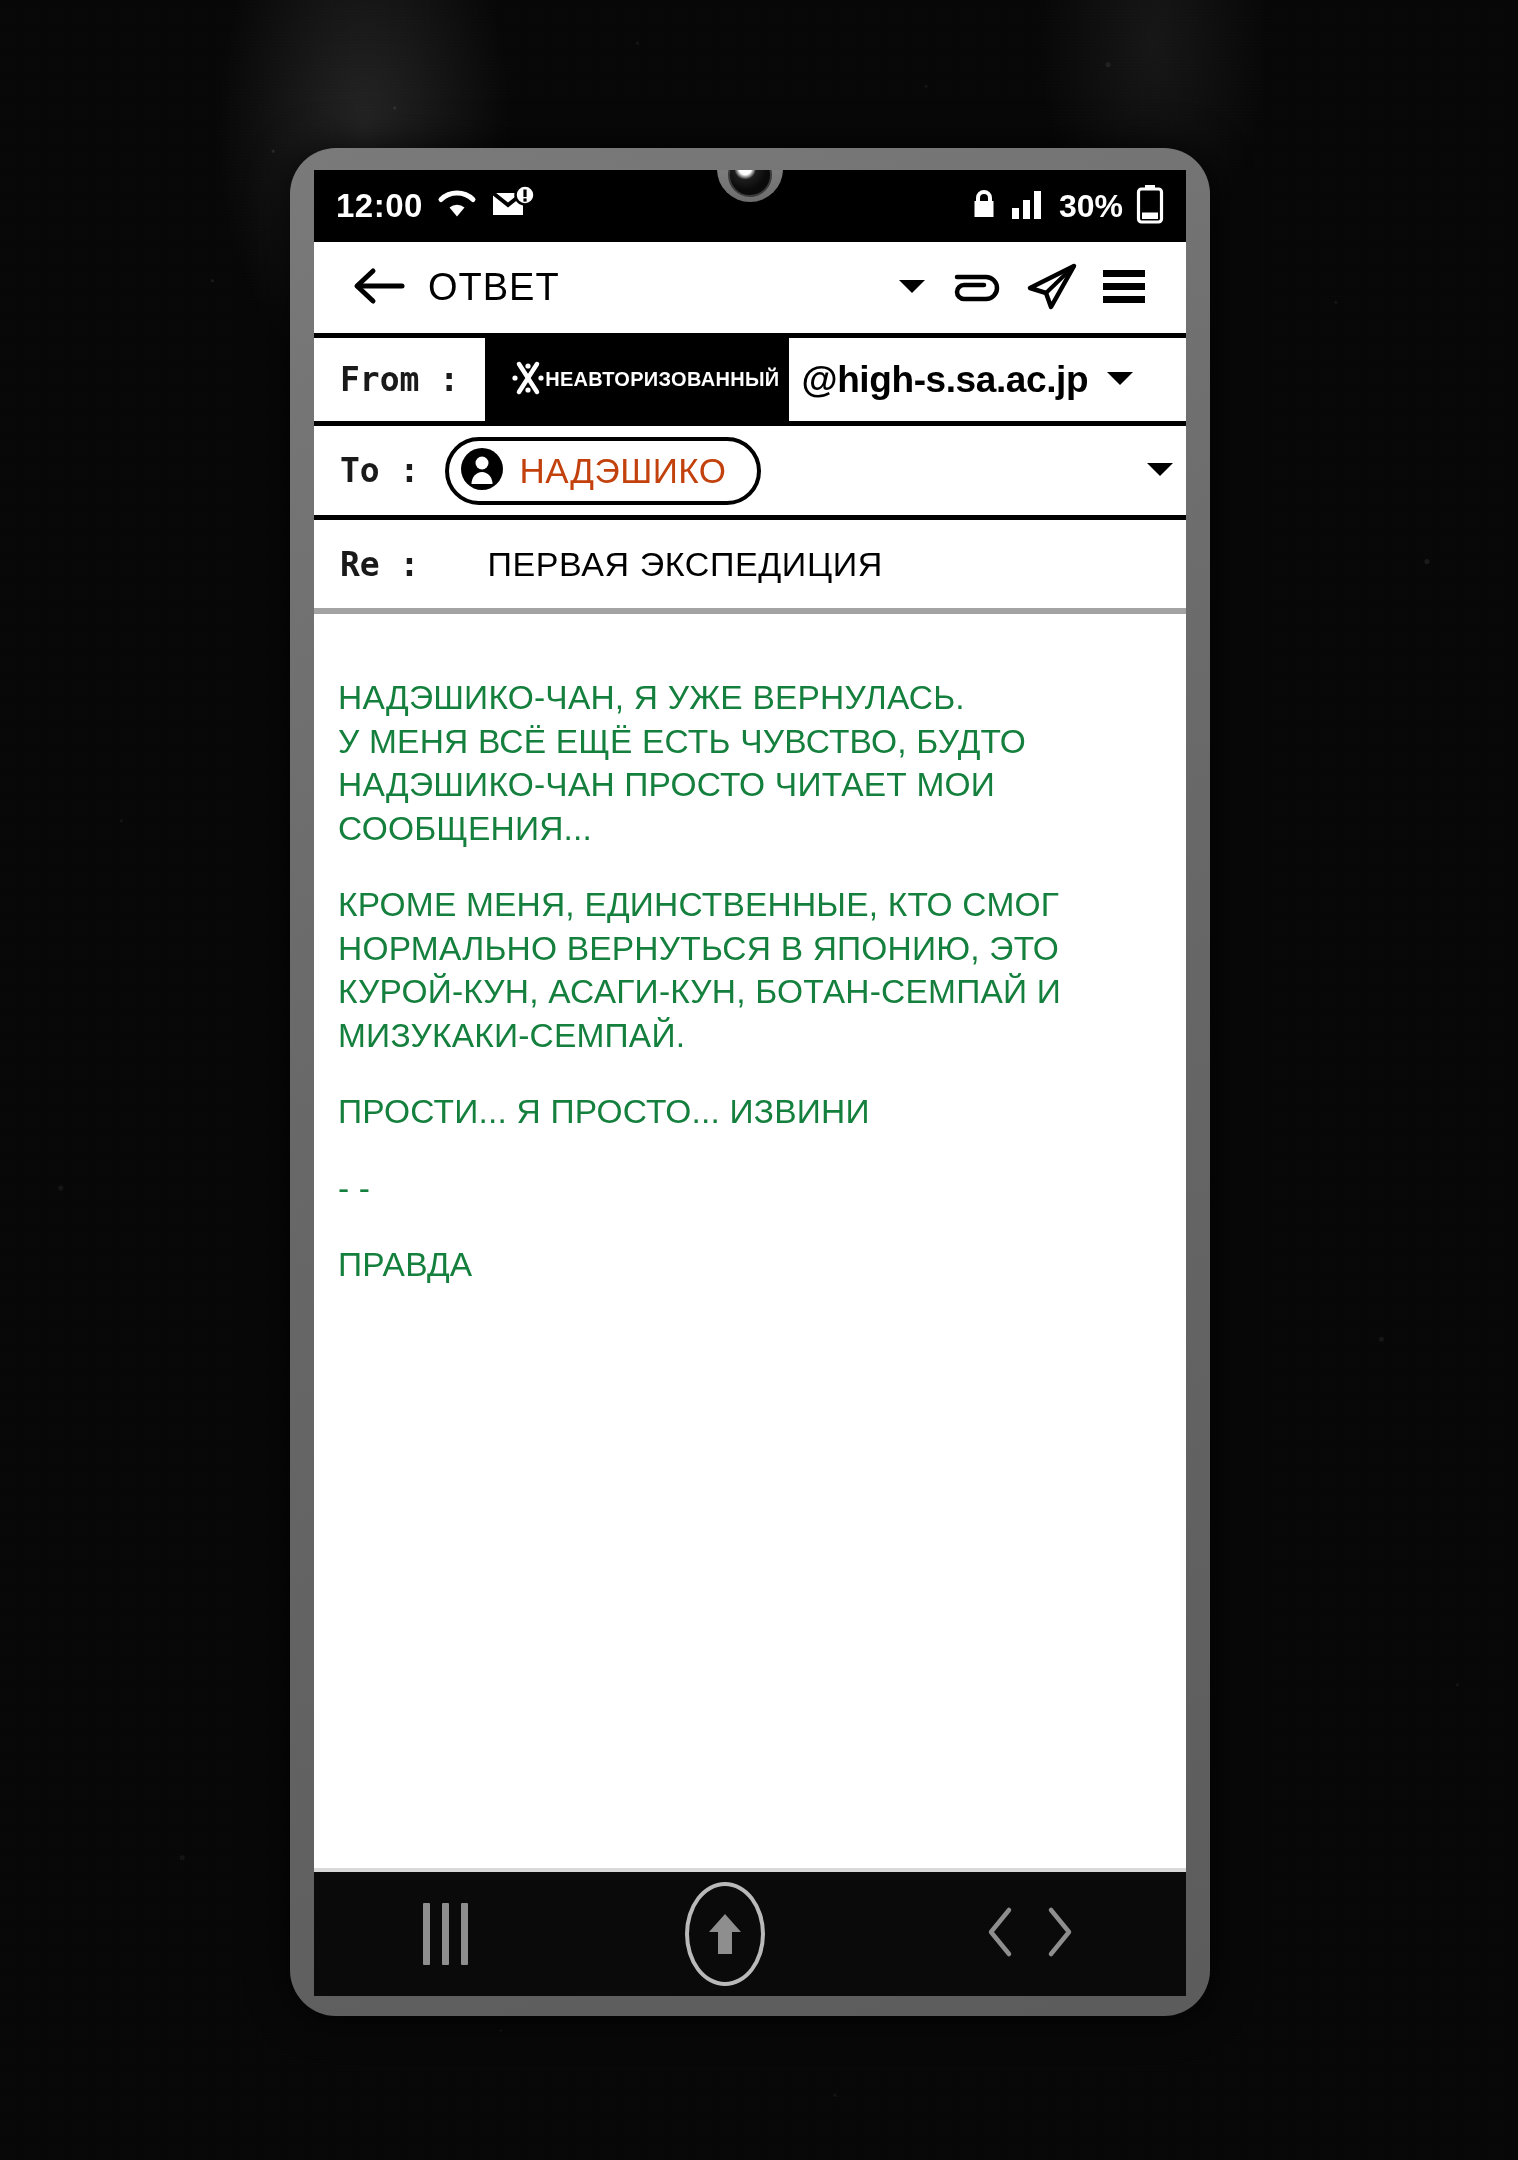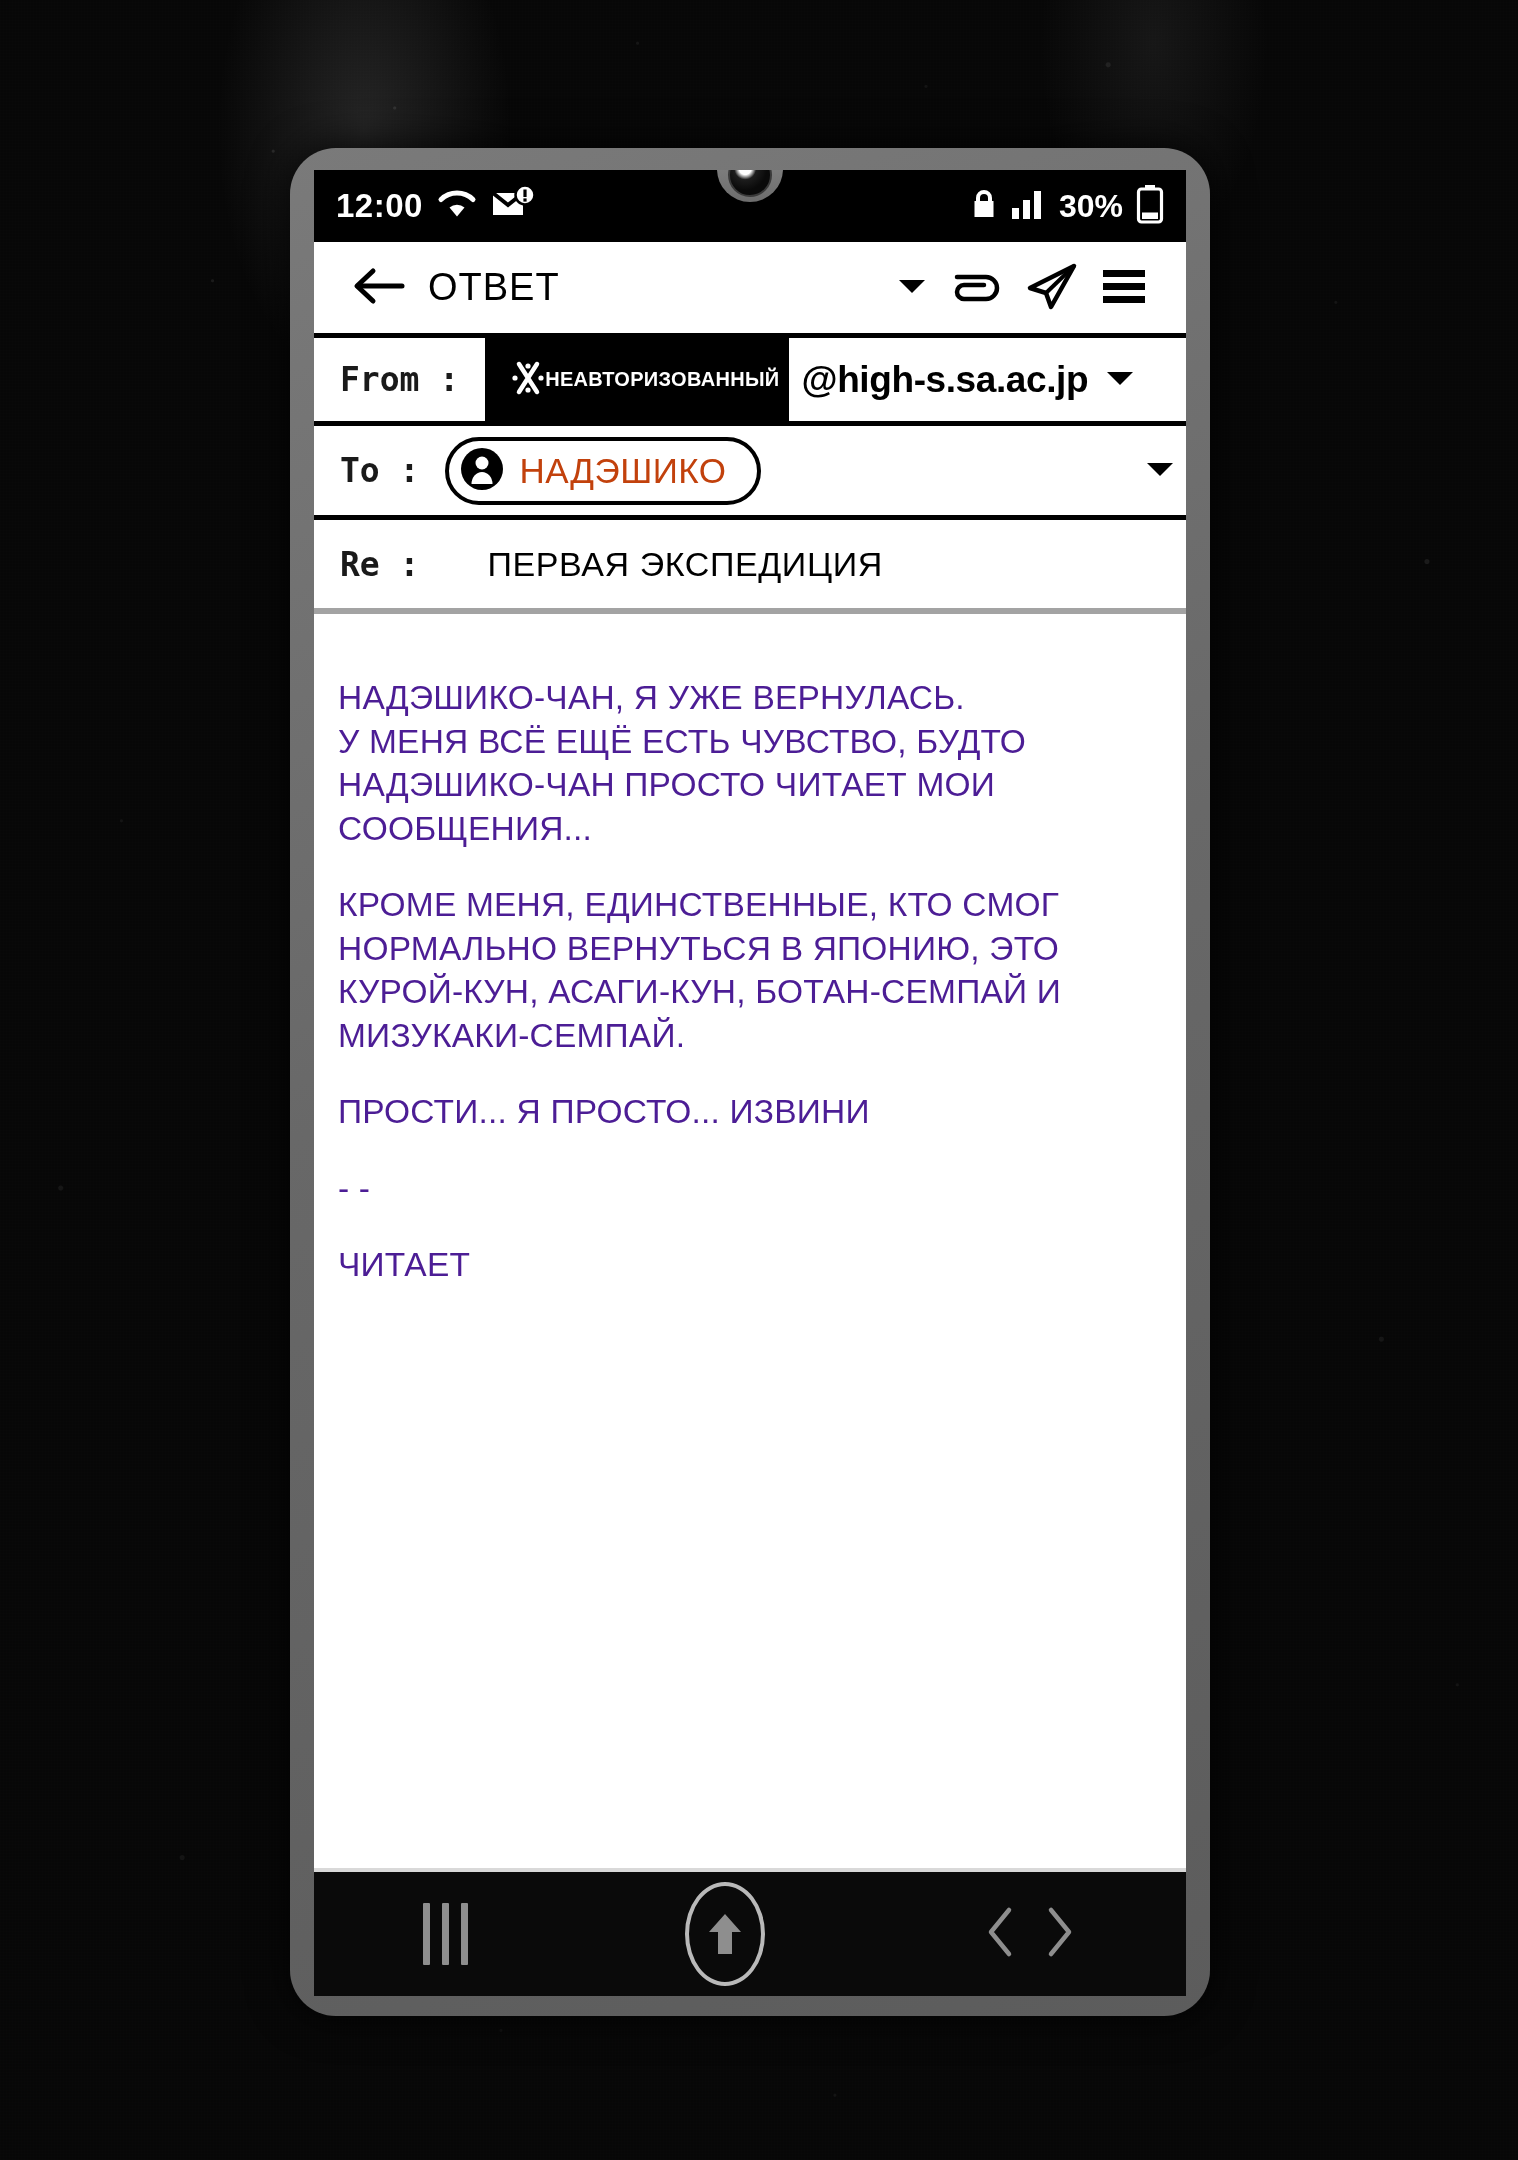--- a/index.html
+++ b/index.html
@@ -168,21 +168,21 @@
   
   #body {
     background: #fff;
     flex: 1 1 auto;
     padding: 62px 24px 10px 24px;
     overflow: hidden;
   }
   .para {
     font-size: 33.5px;
     line-height: 1.30;
-    color: #4c1d95;
+    color: #15803d;
     letter-spacing: .2px;
     margin-bottom: 33px;
     white-space: pre-line;
   }
 
   
   #navbar {
     height: 128px;
     background: #0a0a0a;
     border-top: 4px solid #d9d9d9;
@@ -363,21 +363,21 @@
       <p class="para">НАДЭШИКО-ЧАН, Я УЖЕ ВЕРНУЛАСЬ.
 У МЕНЯ ВСЁ ЕЩЁ ЕСТЬ ЧУВСТВО, БУДТО
 НАДЭШИКО-ЧАН ПРОСТО ЧИТАЕТ МОИ
 СООБЩЕНИЯ...</p>
       <p class="para">КРОМЕ МЕНЯ, ЕДИНСТВЕННЫЕ, КТО СМОГ
 НОРМАЛЬНО ВЕРНУТЬСЯ В ЯПОНИЮ, ЭТО
 КУРОЙ-КУН, АСАГИ-КУН, БОТАН-СЕМПАЙ И
 МИЗУКАКИ-СЕМПАЙ.</p>
       <p class="para">ПРОСТИ... Я ПРОСТО... ИЗВИНИ</p>
       <p class="para">- -</p>
-      <p class="para">ЧИТАЕТ</p>
+      <p class="para">ПРАВДА</p>
     </div>
 
     <div id="navbar">
       <span class="nav-btn" id="nav-recents">
         <i></i>
         <i></i>
         <i></i>
       </span>
 
       <span class="nav-btn" id="nav-home">

